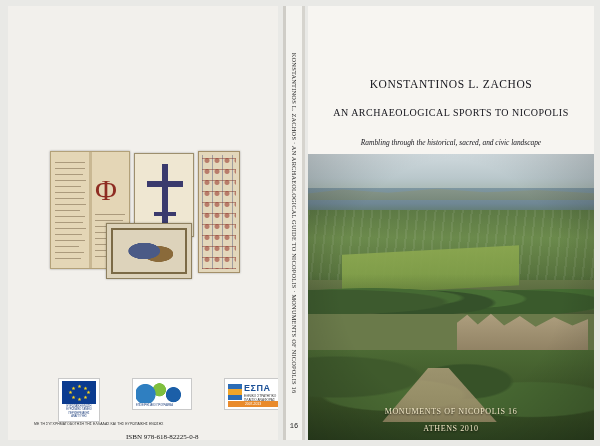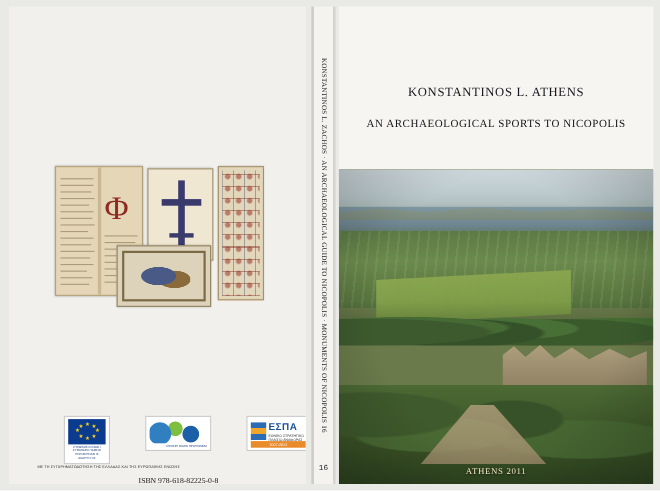--- a/index.html
+++ b/index.html
@@ -118,21 +118,21 @@
   .logos {
     position: absolute;
     left: 26px; top: 372px;
     width: 190px; height: 42px;
     display: flex; align-items: flex-start; gap: 8px;
   }
   .logo-box {
     background: #ffffff;
     border: 1px solid #c9c9c9;
     padding: 2px 3px;
-    display: flex; flex-direction: column; align-items: flex-end; margin-left: 24px;
+    display: flex; flex-direction: column; align-items: flex-start; margin-left: 24px;
   }
   .eu-flag {
     width: 34px; height: 23px; background: #0b3b8f; position: relative;
   }
   .eu-flag .stars {
     position: absolute; inset: 0;
     color: #ffd617; font-size: 5px; line-height: 5px;
     text-align: center;
   }
   .eu-flag .stars span {
@@ -449,35 +449,37 @@
 
   <div class="spine">
     <div class="spine-text">KONSTANTINOS L. ZACHOS  ·  AN ARCHAEOLOGICAL GUIDE TO NICOPOLIS  ·  MONUMENTS OF NICOPOLIS 16</div>
     <div class="spine-num">16</div>
   </div>
 
   <div class="front-cover">
     <div class="front-top"></div>
 
 
-    <div class="author">KONSTANTINOS L. ATHENS</div>
+    <div class="author">KONSTANTINOS L. ZACHOS</div>
     <div class="maintitle">AN ARCHAEOLOGICAL SPORTS TO NICOPOLIS</div>
+    <div class="subtitle">Rambling through the historical, sacred, and civic landscape</div>
 
     <div class="photo">
       <div class="sky"></div>
       <div class="sea"></div>
       <div class="far-hill"></div>
       <div class="midfield">
         <div class="rows"></div>
       </div>
       <div class="field-bright"></div>
       <div class="treebelt"></div>
       <div class="ruins-wall"></div>
       <div class="ruins-wall2"></div>
       <div class="foreground"></div>
       <div class="dirt-path"></div>
       <div class="photo-vignette"></div>
 
-      <div class="place">ATHENS 2011</div>
+      <div class="series">MONUMENTS OF NICOPOLIS 16</div>
+      <div class="place">ATHENS 2010</div>
     </div>
   </div>
 
 </div>
 
 </body></html>

